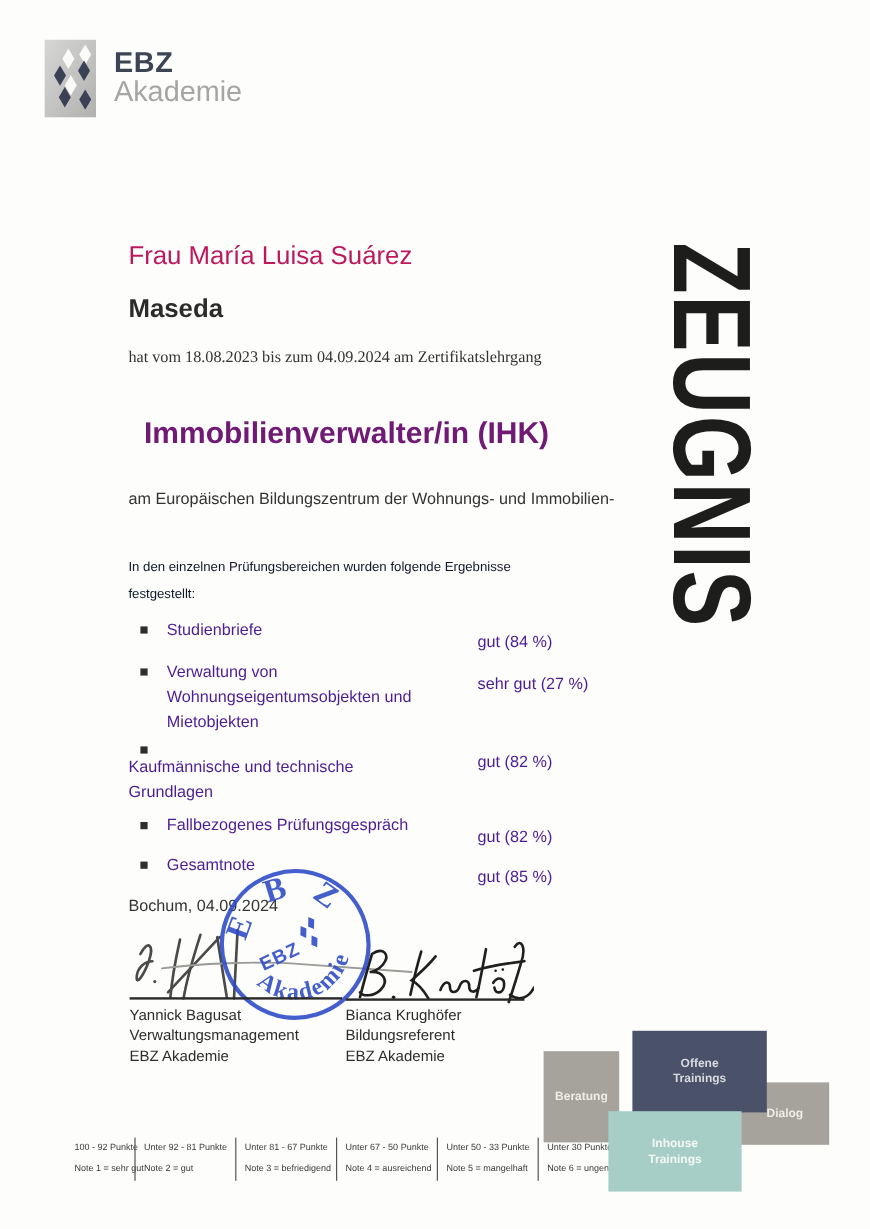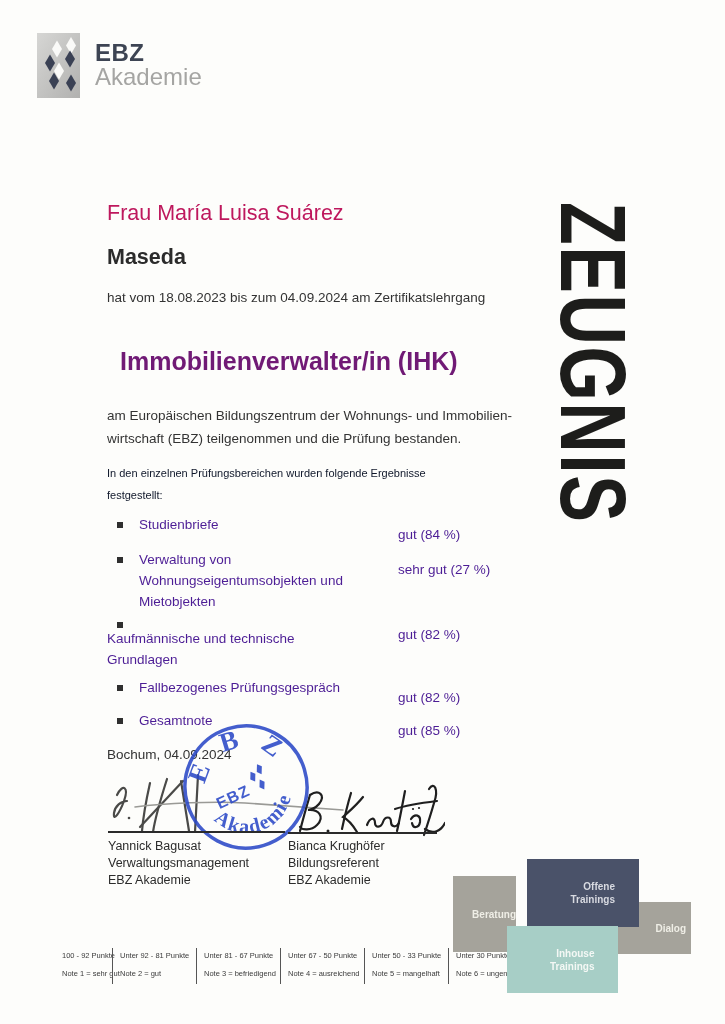--- a/index.html
+++ b/index.html
@@ -19,21 +19,21 @@
   .watermark{
     left:646px;top:202px;transform-origin:0 0;
     transform:rotate(90deg) scaleX(0.76);
     font-size:92px;font-weight:700;letter-spacing:2px;
     color:#1d1d1b;white-space:nowrap;line-height:1.16;
   }
 
   
   .name1{left:107px;top:201px;font-size:21.5px;font-weight:400;color:#be185d;}
   .name2{left:107px;top:245px;font-size:21.5px;font-weight:700;color:#2b2b2b;}
-  .intro{left:107px;top:290px;font-size:13.5px;color:#333;}
+  .intro{left:107px;top:290px;font-size:13.5px;color:#333;font-family:Liberation Serif, serif;}
   .course{left:120px;top:347px;font-size:25px;font-weight:700;color:#701a75;}
   .para{left:107px;top:405px;font-size:13.5px;line-height:22.5px;color:#333;}
   .results-intro{left:107px;top:462px;font-size:11px;line-height:22px;color:#0f172a;}
 
   
   .results{left:107px;top:514px;width:430px;}
   .result-row{position:relative;display:flex;line-height:21px;font-size:13.5px;color:#4c1d95;}
   .result-row .bullet{width:6px;height:6px;background:#2f2f2f;margin:8px 16px 0 10px;flex:none;}
   .result-row .lbl{width:250px;}
   .result-row .grade{position:absolute;left:291px;top:10px;white-space:nowrap;}
@@ -46,21 +46,21 @@
   .sig-line-right{left:288px;top:832px;width:149px;height:2px;background:#2a2a2a;}
   .sig-block{font-size:12.5px;line-height:17px;color:#2c2c2c;}
   .sig-block-left{left:108px;top:838px;}
   .sig-block-right{left:288px;top:838px;}
 
   .stamp-svg{left:177px;top:718px;opacity:0.88;}
   .sig-svg{left:95px;top:765px;}
 
   
   .svc{display:flex;align-items:center;justify-content:center;}
-  .svc .box-label{width:64px;text-align:right;font-size:10px;line-height:13px;font-weight:700;color:#efeee6;}
+  .svc .box-label{width:64px;text-align:center;font-size:10px;line-height:13px;font-weight:700;color:#efeee6;}
   .svc-beratung{left:453px;top:876px;width:63px;height:76px;background:#a5a39b;z-index:1;}
   .svc-offene{left:527px;top:859px;width:112px;height:68px;background:#4a5269;z-index:2;}
   .svc-offene .box-label{color:#d8dae1;}
   .svc-inhouse{left:507px;top:926px;width:111px;height:67px;background:#a7cec6;z-index:3;}
   .svc-inhouse .box-label{color:#f4f8f5;}
   .svc-dialog{left:617px;top:902px;width:74px;height:52px;background:#a5a39b;z-index:1;}
 
   
   .scale{left:55px;top:948px;display:flex;}
   .scale-col{padding:3px 6px 6px 7px;font-size:7.5px;color:#3b3b3b;white-space:nowrap;}
@@ -96,21 +96,20 @@
 
 <div class="abs watermark">ZEUGNIS</div>
 
 <div class="abs name1">Frau María Luisa Suárez</div>
 <div class="abs name2">Maseda</div>
 <div class="abs intro">hat vom 18.08.2023 bis zum 04.09.2024 am Zertifikatslehrgang</div>
 <div class="abs course">Immobilienverwalter/in (IHK)</div>
 
 <div class="abs para">
   <div>am Europäischen Bildungszentrum der Wohnungs- und Immobilien-</div>
-  <div>wirtschaft (EBZ) teilgenommen und die Prüfung bestanden.</div>
 </div>
 
 <div class="abs results-intro">
   <div>In den einzelnen Prüfungsbereichen wurden folgende Ergebnisse</div>
   <div>festgestellt:</div>
 </div>
 
 <div class="abs results">
 
   <div class="result-row mb14">

